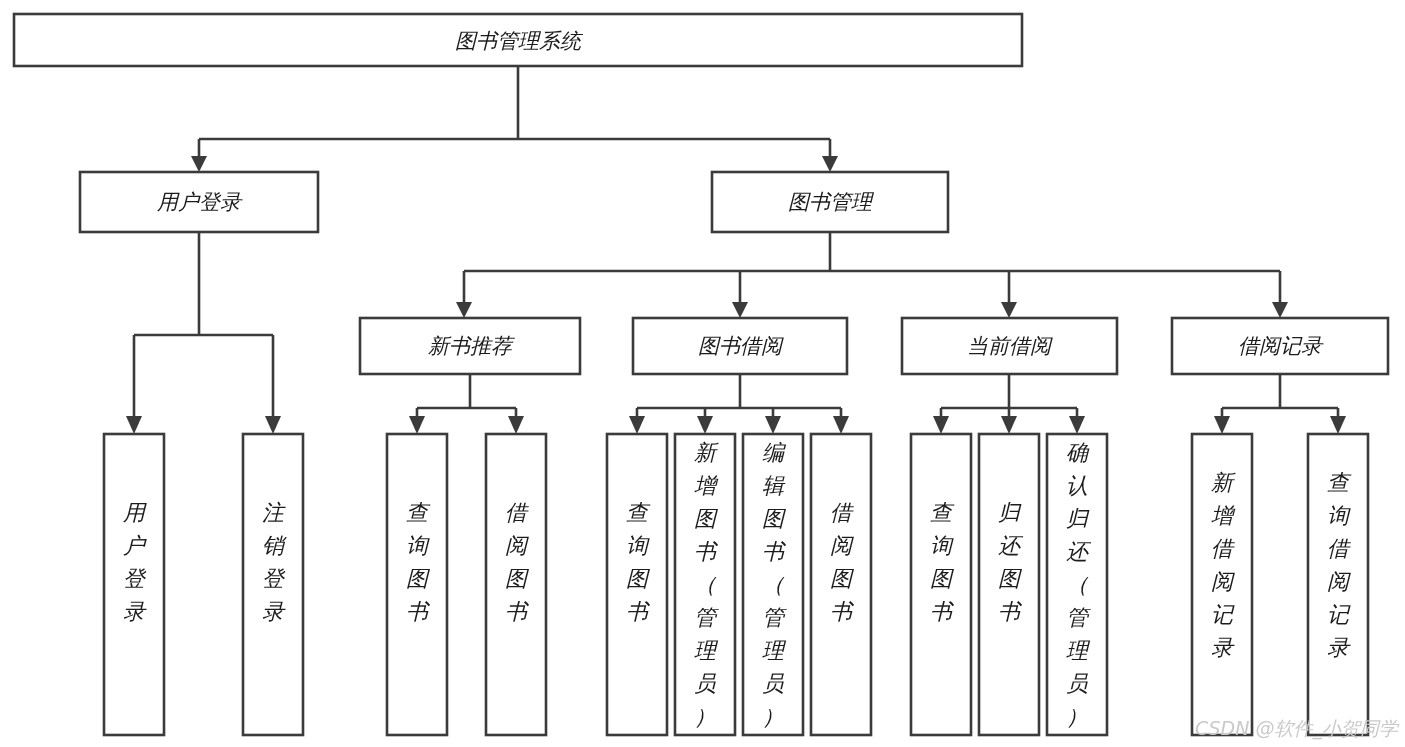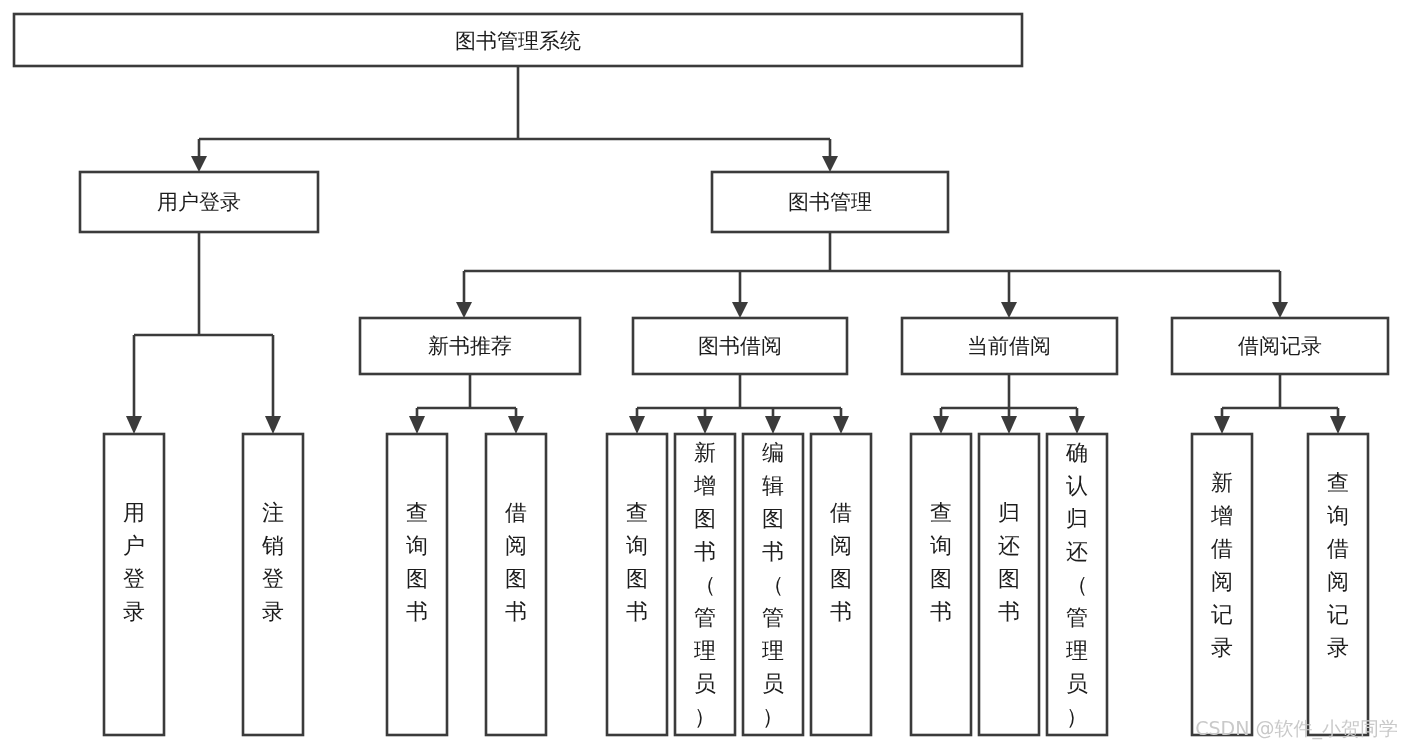--- a/index.html
+++ b/index.html
@@ -10,20 +10,21 @@
   }
   body {
     font-family: "DejaVu Sans", "Liberation Sans", sans-serif;
   }
   #diagram-root {
     position: relative;
     width: 1405px;
     height: 747px;
     background: #ffffff;
     overflow: hidden;
+    font-style: italic;
   }
   svg.diagram-canvas {
     position: absolute;
     top: 0;
     left: 0;
     width: 1405px;
     height: 747px;
     display: block;
   }
   .node-box {

